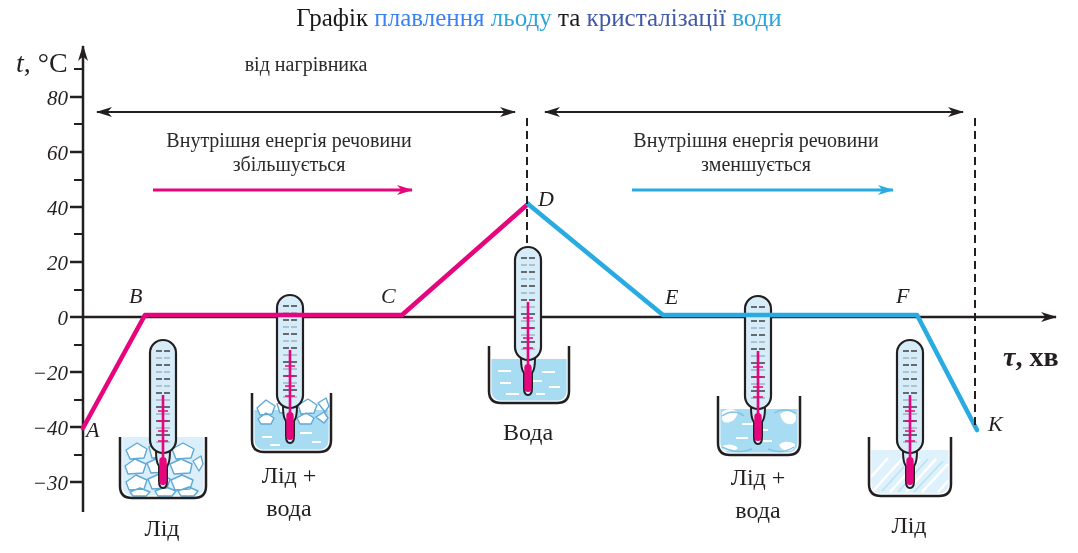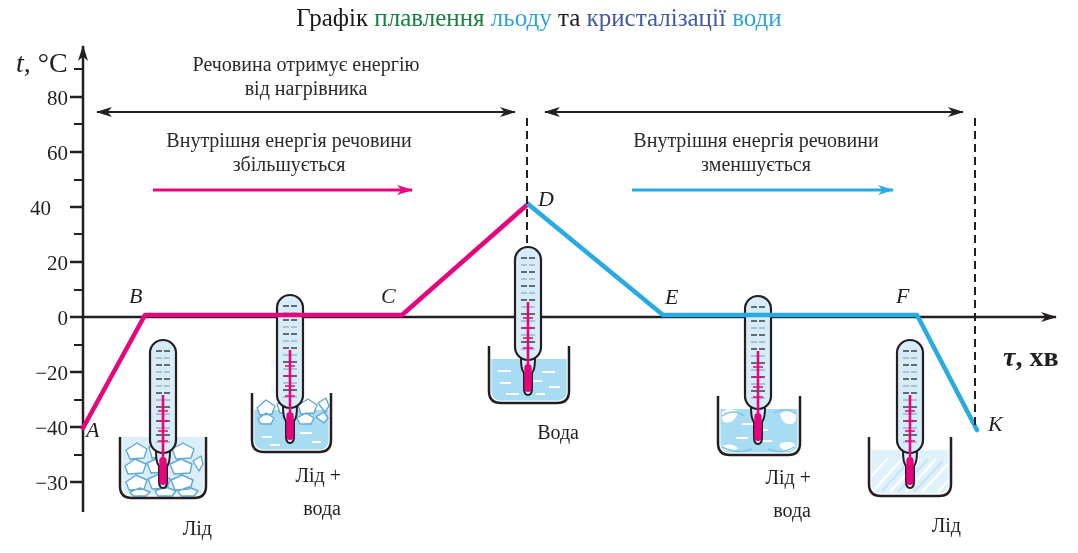--- a/index.html
+++ b/index.html
@@ -2,23 +2,23 @@
 <html><head>
 <meta charset="utf-8">
 <style>
   html,body{margin:0;padding:0;background:#fff;}
   .stage-wrap{position:relative;width:1078px;height:553px;background:#fff;overflow:hidden;
     font-family:"Liberation Serif","DejaVu Serif",serif;color:#231f20;}
   svg.stage{position:absolute;left:0;top:0;}
   .lbl{position:absolute;white-space:nowrap;}
   .title{left:0;top:4px;width:1078px;text-align:center;font-size:25px;}
   .heading{font-size:20px;line-height:24px;text-align:center;color:#2a2a2a;white-space:normal;}
-  .ytick{width:46px;text-align:right;font-size:21px;}
+  .ytick{width:46px;text-align:right;font-size:21px;font-style:italic;}
   .ptlabel{font-size:22px;font-style:italic;width:34px;}
-  .caption{font-size:20px;text-align:right;line-height:33px;white-space:normal;}
+  .caption{font-size:24px;text-align:center;line-height:33px;white-space:normal;}
   .axislbl{font-size:28px;margin-top:12px;}
   .axislbl .var{font-style:italic;}
   .xlbl{font-weight:700;}
 </style>
 </head>
 <body>
 
 <div class="stage-wrap">
 
   <svg class="stage" width="1078" height="553" viewBox="0 0 1078 553">
@@ -97,37 +97,36 @@
     </g>
 
     <polyline points="83,428 145,315 402,315 528,204" fill="none" stroke="#e5067e" stroke-width="4.6" stroke-linejoin="round" stroke-linecap="round"></polyline>
     <polyline points="528,204 663,315 917,315 977,430" fill="none" stroke="#29abe2" stroke-width="4.6" stroke-linejoin="round" stroke-linecap="round"></polyline>
 
     <line x1="527" y1="118" x2="527" y2="246" stroke="#231f20" stroke-width="2" stroke-dasharray="8 5"></line>
     <line x1="975" y1="118" x2="975" y2="430" stroke="#231f20" stroke-width="2" stroke-dasharray="8 5"></line>
   </svg>
 
   <div class="lbl title">
-    <span style="color: rgb(26, 26, 26);">Графік </span><span style="color: #15803d;">плавлення </span><span style="color: rgb(46, 163, 216);">льоду </span><span style="color: rgb(26, 26, 26);">та </span><span style="color: rgb(64, 89, 169); margin-top: 40px;">кристалізації </span><span style="color: rgb(46, 163, 216);">води</span>
+    <span style="color: rgb(26, 26, 26);">Графік </span><span style="color: #3b82f6;">плавлення </span><span style="color: rgb(46, 163, 216);">льоду </span><span style="color: rgb(26, 26, 26);">та </span><span style="color: rgb(64, 89, 169); margin-top: 40px;">кристалізації </span><span style="color: rgb(46, 163, 216);">води</span>
   </div>
 
   <div class="lbl axislbl" style="left:16px;top:35px;"><span class="var">t</span><span>, °C</span></div>
   <div class="lbl axislbl xlbl" style="left:1003px;top:329px;"><span class="var">τ</span><span>, хв</span></div>
 
   <div class="lbl ytick" style="left:22px;top:86px;">80</div>
   <div class="lbl ytick" style="left:22px;top:141px;">60</div>
-  <div class="lbl ytick" style="left:5px;top:196px;">40</div>
+  <div class="lbl ytick" style="left:22px;top:196px;">40</div>
   <div class="lbl ytick" style="left:22px;top:251px;">20</div>
   <div class="lbl ytick" style="left:22px;top:306px;">0</div>
   <div class="lbl ytick" style="left:22px;top:361px;">−20</div>
   <div class="lbl ytick" style="left:22px;top:416px;">−40</div>
   <div class="lbl ytick" style="left:22px;top:471px;">−30</div>
 
   <div class="lbl heading" style="left:81px;top:52px;width:450px;">
-    <div>Речовина отримує енергію</div>
     <div>від нагрівника</div>
   </div>
   <div class="lbl heading" style="left:64px;top:128px;width:450px;">
     <div>Внутрішня енергія речовини</div>
     <div>збільшується</div>
   </div>
   <div class="lbl heading" style="left:540px;top:128px;width:432px;">
     <div>Внутрішня енергія речовини</div>
     <div>зменшується</div>
   </div>

